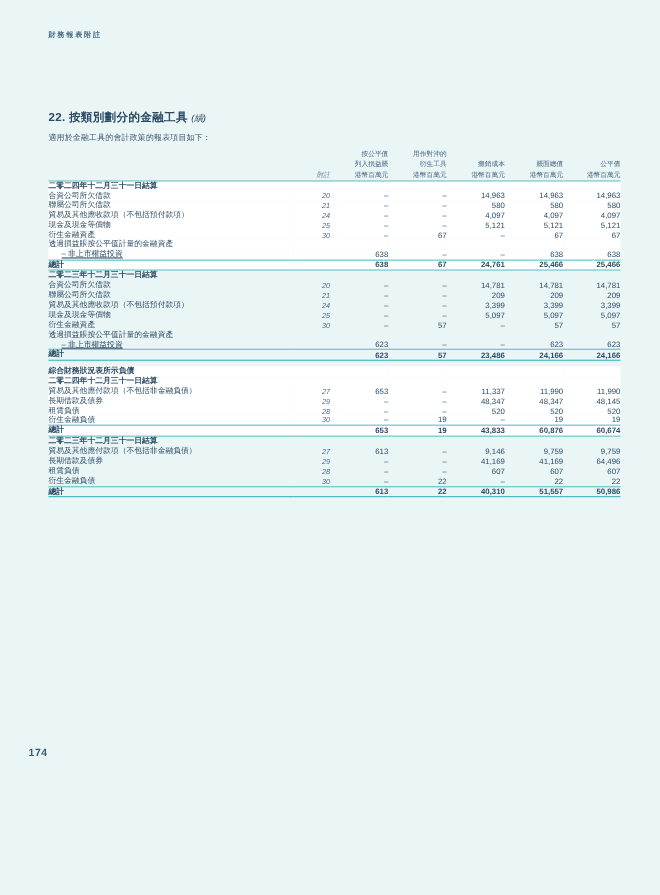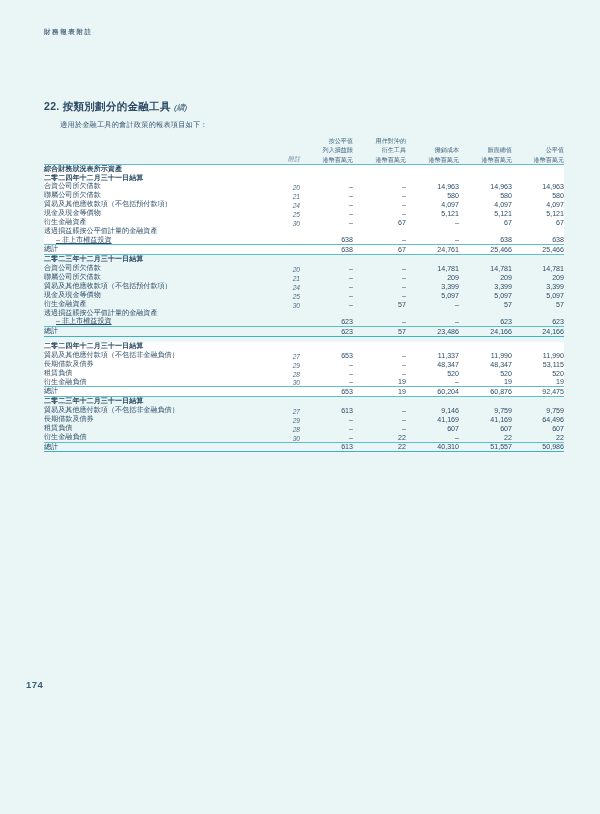--- a/index.html
+++ b/index.html
@@ -41,21 +41,21 @@
   }
   .section-title .cont {
     font-size: 8px;
     font-weight: normal;
     font-style: italic;
     letter-spacing: 0;
   }
   .section-sub {
     position: absolute;
     top: 120px;
-    left: 60px;
+    left: 44px;
     font-size: 7.2px;
     color: #38566f;
     letter-spacing: 0.2px;
   }
 
   
   .table-wrap {
     position: absolute;
     top: 136px;
     left: 44px;
@@ -102,21 +102,21 @@
   tr.hdrow th { border-bottom: 0.8px solid #5fbfc6; }
 
   td.lbl {
     font-size: 7.1px;
     color: #2d4d66;
     padding: 2.6px 0 2.6px 2px;
     line-height: 1.25;
     white-space: nowrap;
   }
   td.lbl.ind { padding-left: 12px; text-decoration: underline; }
-  td.lbl.bold, td.num.bold { font-weight: normal; }
+  td.lbl.bold, td.num.bold { font-weight: bold; }
   td.lbl.hdr-row { font-weight: bold; }
 
   td.note {
     font-size: 6.6px;
     font-style: italic;
     color: #4b6c86;
     text-align: right;
     padding: 2.6px 5px 2.6px 0;
   }
   td.num {
@@ -194,28 +194,20 @@
             <div>港幣百萬元</div>
           </th>
           <th class="hd">
             <div>公平值</div>
             <div>港幣百萬元</div>
           </th>
         </tr>
       </thead>
       <tbody id="tbody">
           <tr class="band">
-            <td class="lbl hdr-row" colspan="2">綜合財務狀況表所示資產</td>
-            <td class="num"></td>
-            <td class="num"></td>
-            <td class="num"></td>
-            <td class="num"></td>
-            <td class="num"></td>
-          </tr>
-          <tr class="band">
             <td class="lbl hdr-row" colspan="2">二零二四年十二月三十一日結算</td>
             <td class="num"></td>
             <td class="num"></td>
             <td class="num"></td>
             <td class="num"></td>
             <td class="num"></td>
           </tr>
           <tr class="band">
             <td class="lbl">合資公司所欠借款</td>
             <td class="note">20</td>
@@ -365,20 +357,28 @@
             <td class="num bold">623</td>
             <td class="num bold">57</td>
             <td class="num bold">23,486</td>
             <td class="num bold">24,166</td>
             <td class="num bold">24,166</td>
           </tr>
           <tr>
             <td class="spacer" colspan="7"></td>
           </tr>
           <tr class="band">
+            <td class="lbl hdr-row" colspan="2">綜合財務狀況表所示負債</td>
+            <td class="num"></td>
+            <td class="num"></td>
+            <td class="num"></td>
+            <td class="num"></td>
+            <td class="num"></td>
+          </tr>
+          <tr class="band">
             <td class="lbl hdr-row" colspan="2">二零二四年十二月三十一日結算</td>
             <td class="num"></td>
             <td class="num"></td>
             <td class="num"></td>
             <td class="num"></td>
             <td class="num"></td>
           </tr>
           <tr class="band">
             <td class="lbl">貿易及其他應付款項（不包括非金融負債）</td>
             <td class="note">27</td>
@@ -388,21 +388,21 @@
             <td class="num">11,990</td>
             <td class="num">11,990</td>
           </tr>
           <tr class="band">
             <td class="lbl">長期借款及債券</td>
             <td class="note">29</td>
             <td class="num">–</td>
             <td class="num">–</td>
             <td class="num">48,347</td>
             <td class="num">48,347</td>
-            <td class="num">53,115</td>
+            <td class="num">48,145</td>
           </tr>
           <tr class="band">
             <td class="lbl">租賃負債</td>
             <td class="note">28</td>
             <td class="num">–</td>
             <td class="num">–</td>
             <td class="num">520</td>
             <td class="num">520</td>
             <td class="num">520</td>
           </tr>
@@ -413,23 +413,23 @@
             <td class="num">19</td>
             <td class="num">–</td>
             <td class="num">19</td>
             <td class="num">19</td>
           </tr>
           <tr class="total-line band thin-end">
             <td class="lbl bold">總計</td>
             <td class="note"></td>
             <td class="num bold">653</td>
             <td class="num bold">19</td>
-            <td class="num bold">60,204</td>
+            <td class="num bold">43,833</td>
             <td class="num bold">60,876</td>
-            <td class="num bold">92,475</td>
+            <td class="num bold">60,674</td>
           </tr>
           <tr>
             <td class="lbl hdr-row" colspan="2">二零二三年十二月三十一日結算</td>
             <td class="num"></td>
             <td class="num"></td>
             <td class="num"></td>
             <td class="num"></td>
             <td class="num"></td>
           </tr>
           <tr>

